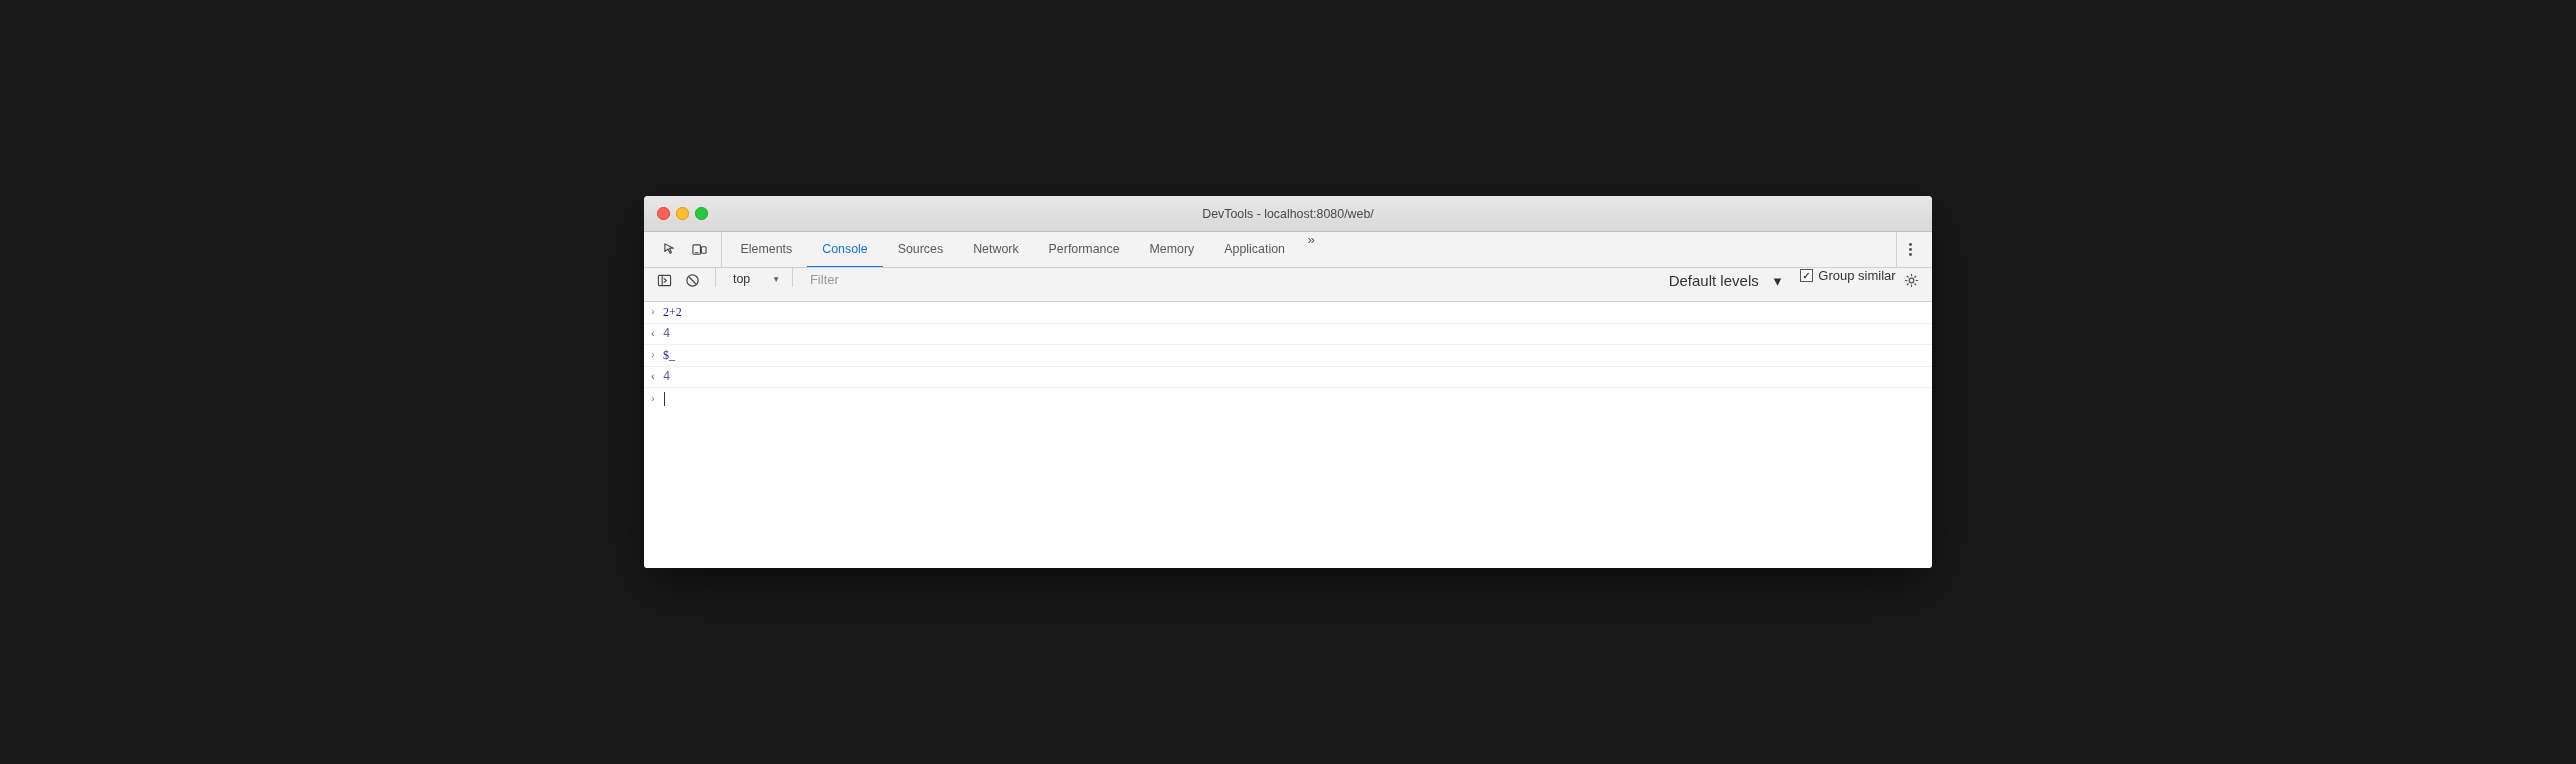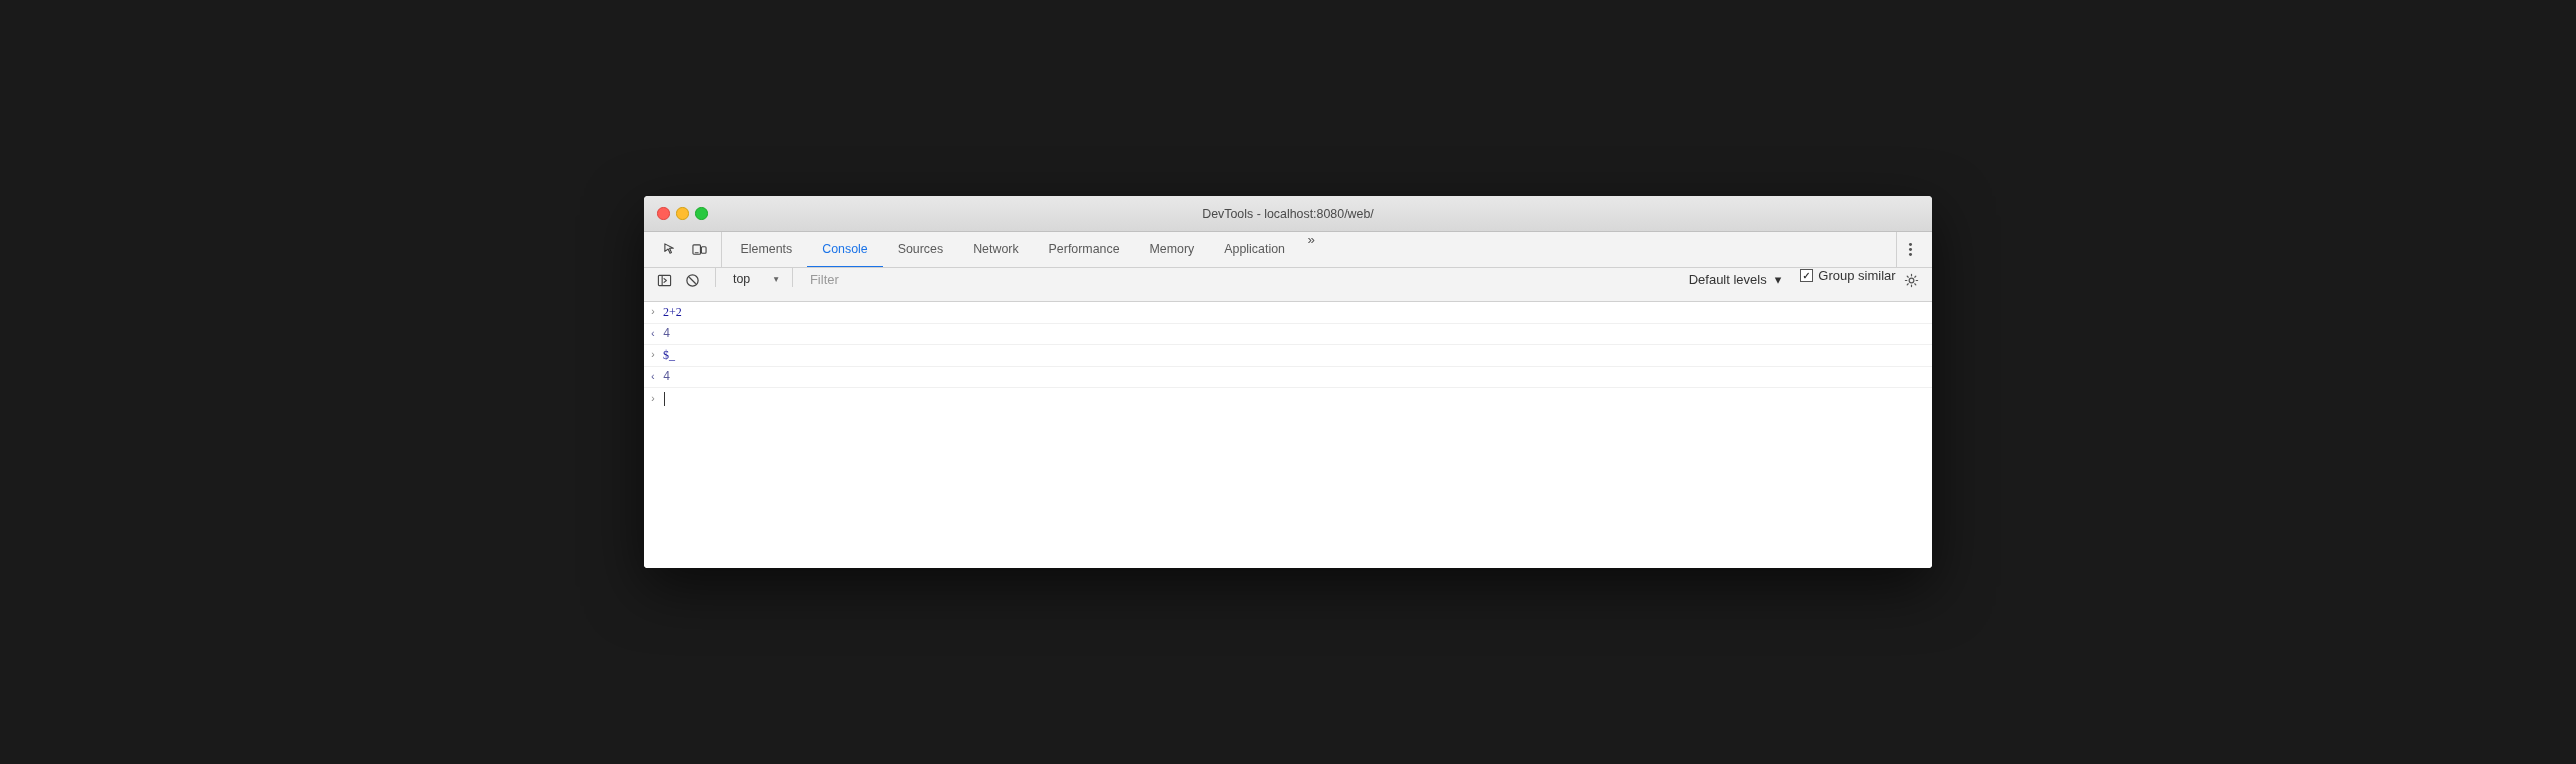--- a/index.html
+++ b/index.html
@@ -202,22 +202,22 @@
       outline: none;
     }
 
     .filter-input::placeholder {
       color: #999;
     }
 
     .default-levels-btn {
       display: flex;
       align-items: center;
-      gap: 8px;
-      font-size: 13px;
+      gap: 15px;
+      font-size: 15px;
       color: #333;
       cursor: pointer;
       padding: 3.8px 7.6px;
       border-radius: 2.9px;
     }
 
     .group-similar-wrapper {
       display: flex;
       align-items: center;
       gap: 5.7px;

